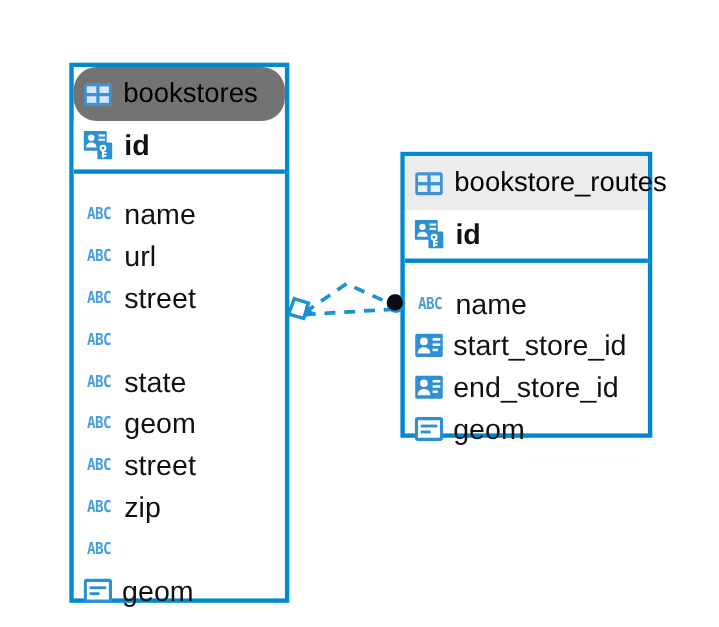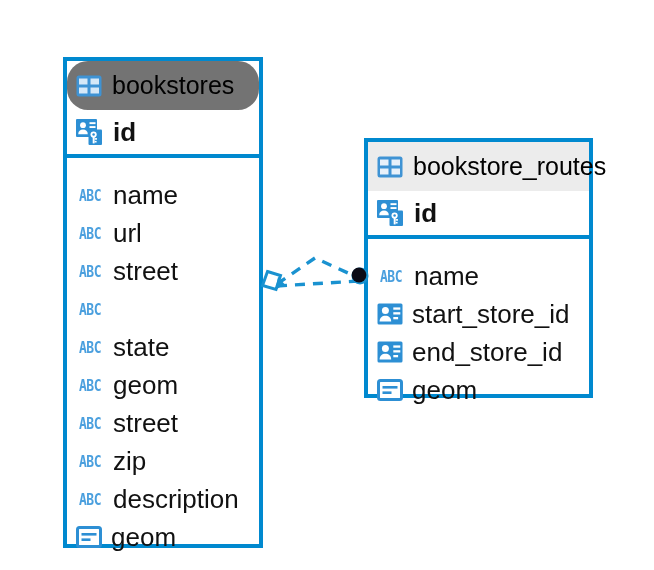--- a/index.html
+++ b/index.html
@@ -220,21 +220,20 @@
         <span class="icon icon-abc">
           <span class="abc-text">ABC</span>
         </span>
         <span class="field-label">zip</span>
       </div>
 
       <div class="field-row">
         <span class="icon icon-abc">
           <span class="abc-text">ABC</span>
         </span>
-        <span class="field-label">description</span>
       </div>
 
       <div class="field-row">
         <span class="icon icon-geom">
           <svg viewBox="0 0 26 22" width="26" height="22" aria-hidden="true">
             <rect x="1.5" y="1.5" width="23" height="19" rx="2" ry="2" fill="#ffffff" stroke="#2d8fd4" stroke-width="3"></rect>
             <rect x="5.5" y="7" width="15" height="2.6" fill="#2d8fd4"></rect>
             <rect x="5.5" y="12.4" width="9" height="2.6" fill="#2d8fd4"></rect>
           </svg>
         </span>

